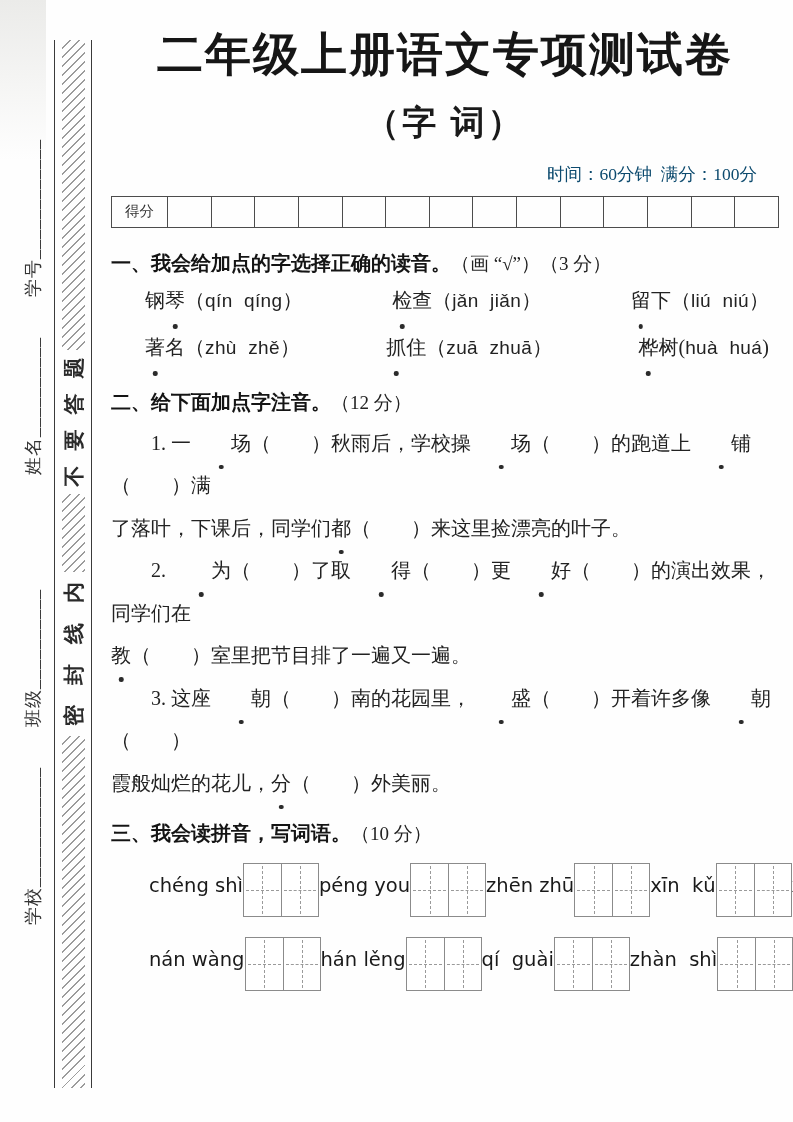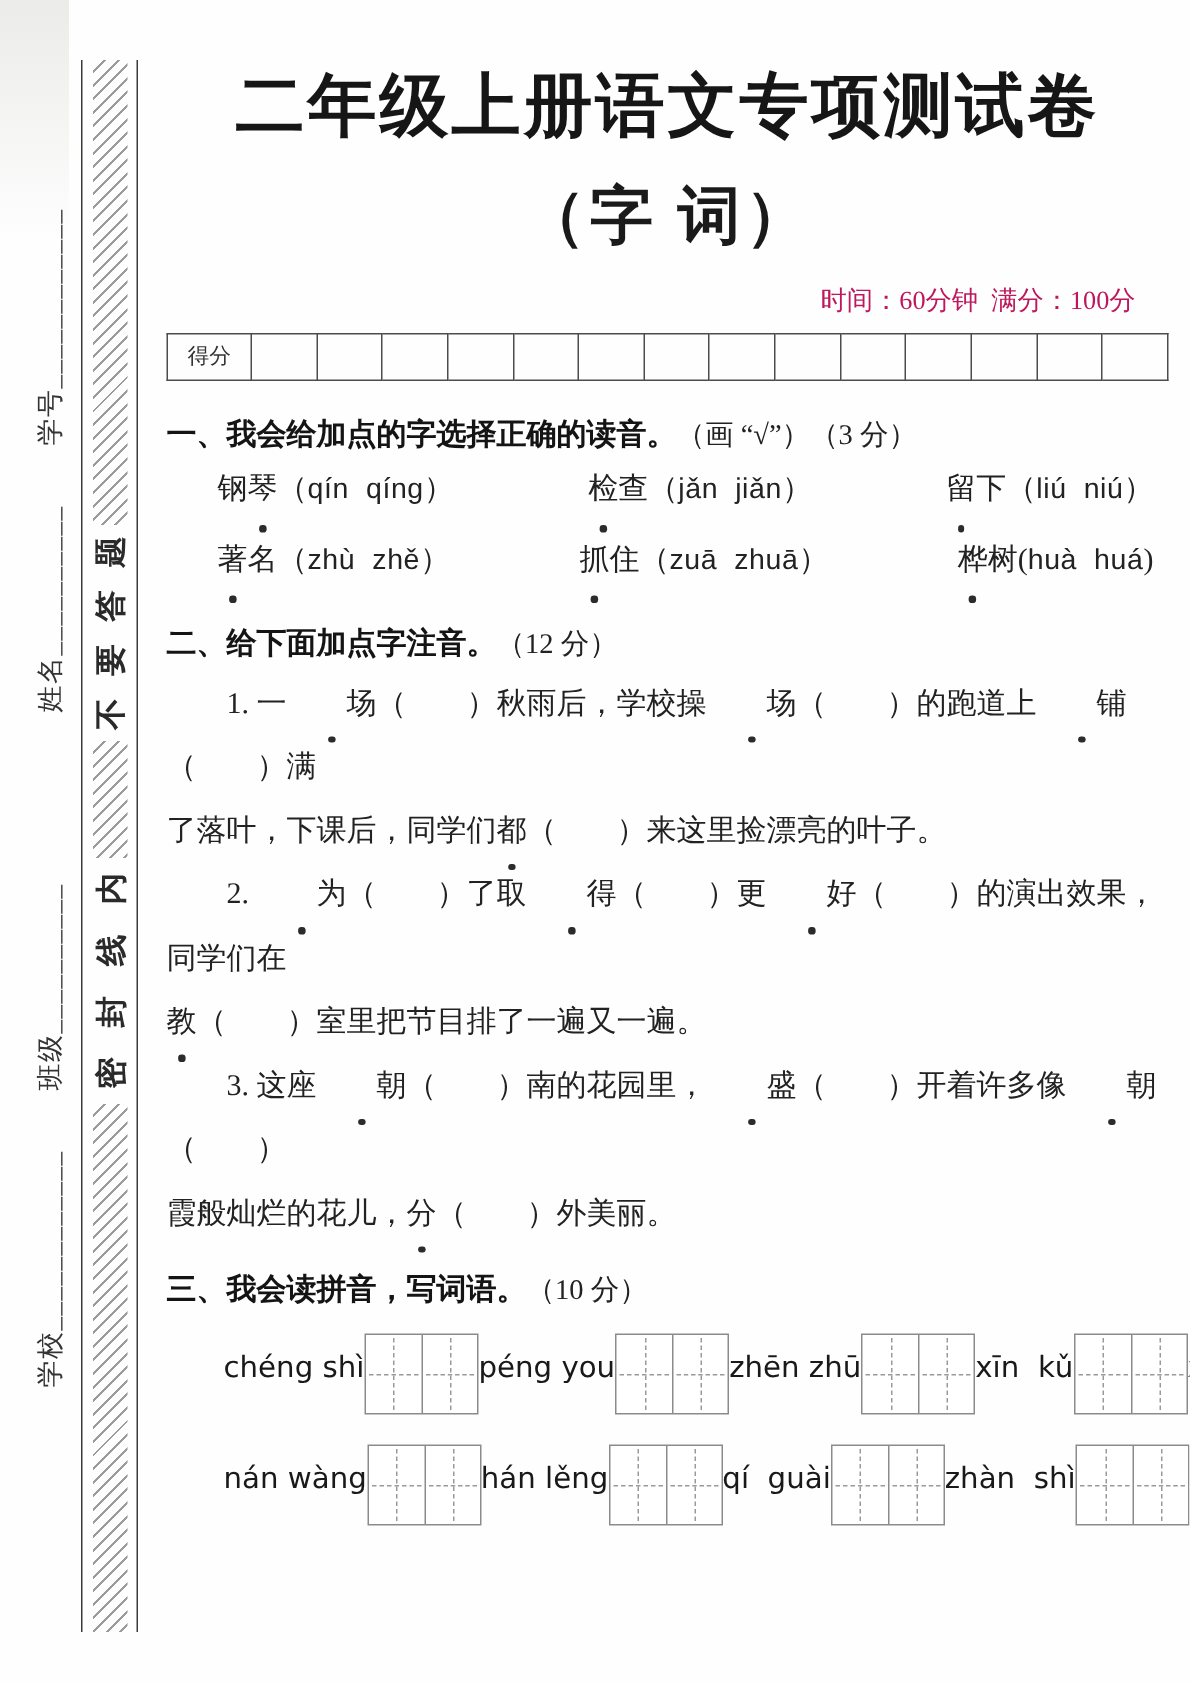--- a/index.html
+++ b/index.html
@@ -29,30 +29,30 @@
     font-size:21px; font-weight:600; color:#2a2a2a;
     transform:rotate(-90deg); white-space:nowrap;
   }
   .seal-char.g2 { height:41px; }
   .side-field {
     position:absolute; white-space:nowrap; font-size:18px; color:#333;
     letter-spacing:1px;
     transform:translate(-50%,-50%) rotate(-90deg);
   }
   
-  .main { position:absolute; left:111px; top:26px; width:668px;margin-top:16px; }
+  .main { position:absolute; left:111px; top:26px; width:668px; }
   .paper-title {
     text-align:center; font-size:46px; font-weight:700; letter-spacing:2px;
     color:#161616; line-height:1.25;
   }
   .paper-subtitle {
-    text-align:center; font-size:42px; font-weight:600; letter-spacing:3px;
+    text-align:center; font-size:34px; font-weight:600; letter-spacing:3px;
     margin-top:16px; color:#1a1a1a; white-space:pre;
   }
-  .meta-line { text-align:right; font-size:17.5px; margin:16px 22px 10px 0; color:#be185d; white-space:pre; }
+  .meta-line { text-align:right; font-size:17.5px; margin:16px 22px 10px 0; color:#0c4a6e; white-space:pre; }
   
   table.score { width:100%; border-collapse:collapse; table-layout:fixed; }
   table.score th, table.score td {
     border:1.2px solid #4c4c4c; text-align:center; font-weight:400;
     font-size:14.5px; color:#333; padding:0;
   }
   table.score th { height:28px; }
   table.score td { height:31px; }
   col.c-label { width:56px; }
   

